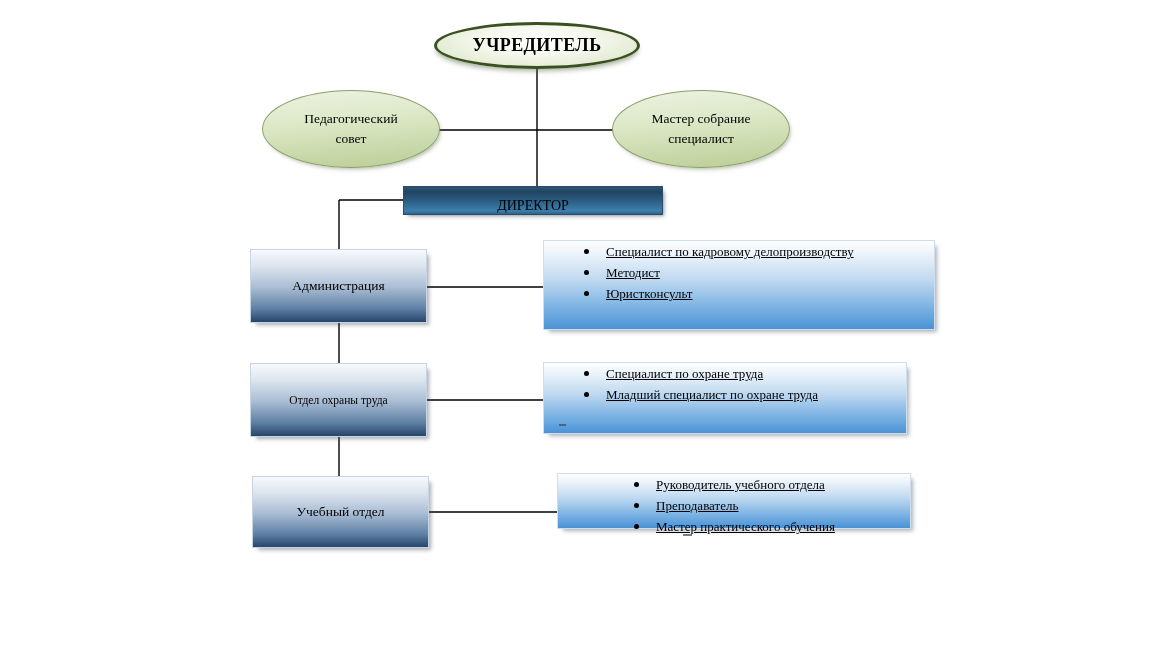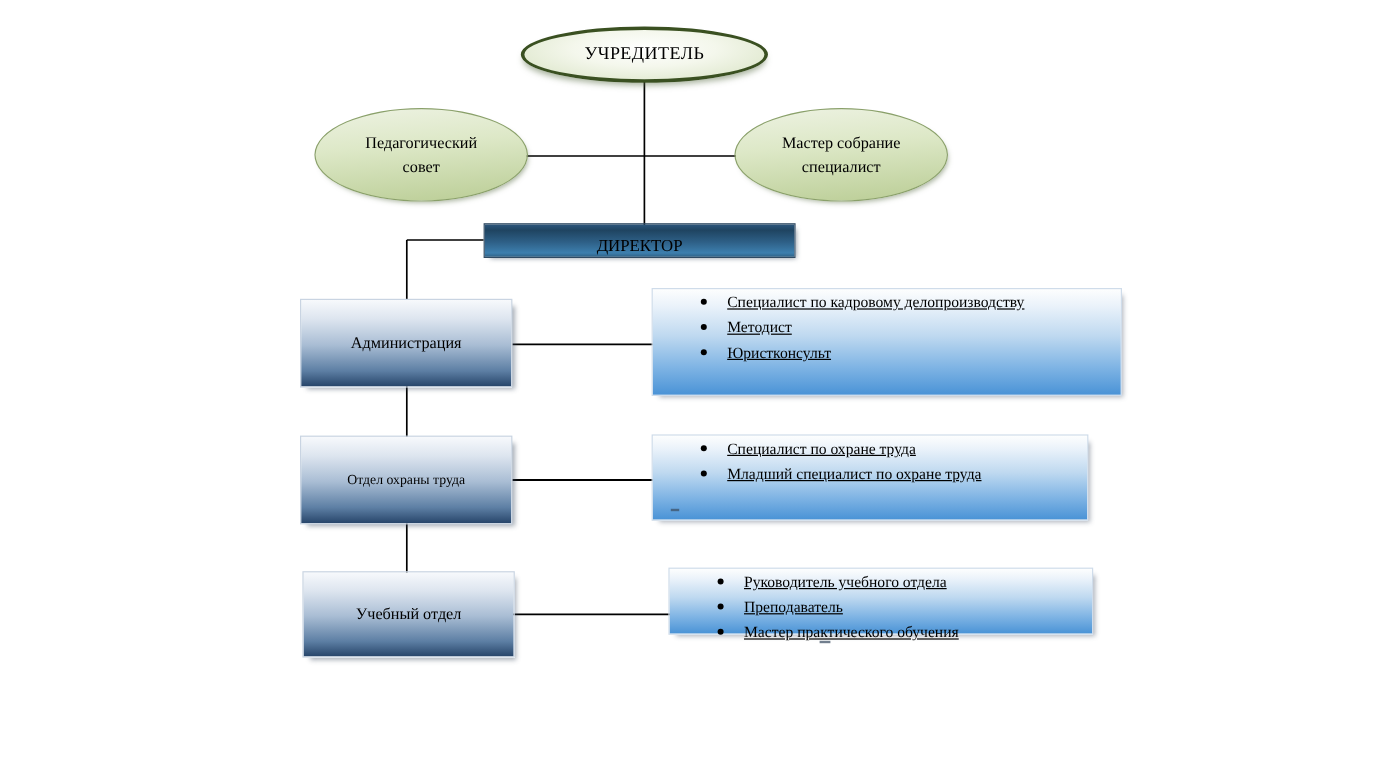--- a/index.html
+++ b/index.html
@@ -40,22 +40,22 @@
     align-items: center;
     justify-content: center;
     text-align: center;
     line-height: 1.45;
     color: #000000;
   }
   .oval-top {
     border: 3px solid #3a5021;
     background: radial-gradient(ellipse at 50% 38%, #ffffff 0%, #f4f7ec 42%, #e2ead2 78%, #cfdcb8 100%);
     box-shadow: 0 4px 5px -2px rgba(90,110,70,0.55);
-    font-weight: normal;
-    font-size: 15px;
+    font-weight: bold;
+    font-size: 18px;
     letter-spacing: 0.4px;
   }
   .oval-side {
     border: 1px solid #8aa06a;
     background: linear-gradient(175deg, #edf2e2 0%, #dde8c7 40%, #bacd95 100%);
     box-shadow: 2px 3px 4px -2px rgba(90,110,70,0.5);
     font-size: 13.5px;
   }
   .oval-side .oval-text { padding: 0 14px; }
 
@@ -190,21 +190,21 @@
     <ul>
       <li>Специалист по охране труда</li>
       <li>Младший специалист по охране труда</li>
     </ul>
   </div>
   <div class="artifact" style="left:559px; top:424px; width:7px; height:2px;"></div>
 
   <div class="box-dept" style="left:252px; top:476px; width:177px; height:72px;">
     <span class="dept-text fs-13">Учебный отдел</span>
   </div>
-  <div class="box-list" style="left:557px; top:473px; width:354px; height:56px;">
+  <div class="box-list" style="left:557px; top:473px; width:354px; height:56px;padding-left:36px;">
     <ul>
       <li>Руководитель учебного отдела</li>
       <li>Преподаватель</li>
       <li>Мастер практического обучения</li>
     </ul>
   </div>
   <div class="artifact" style="left:683px; top:534px; width:9px; height:2px;"></div>
 
 </div>
 

